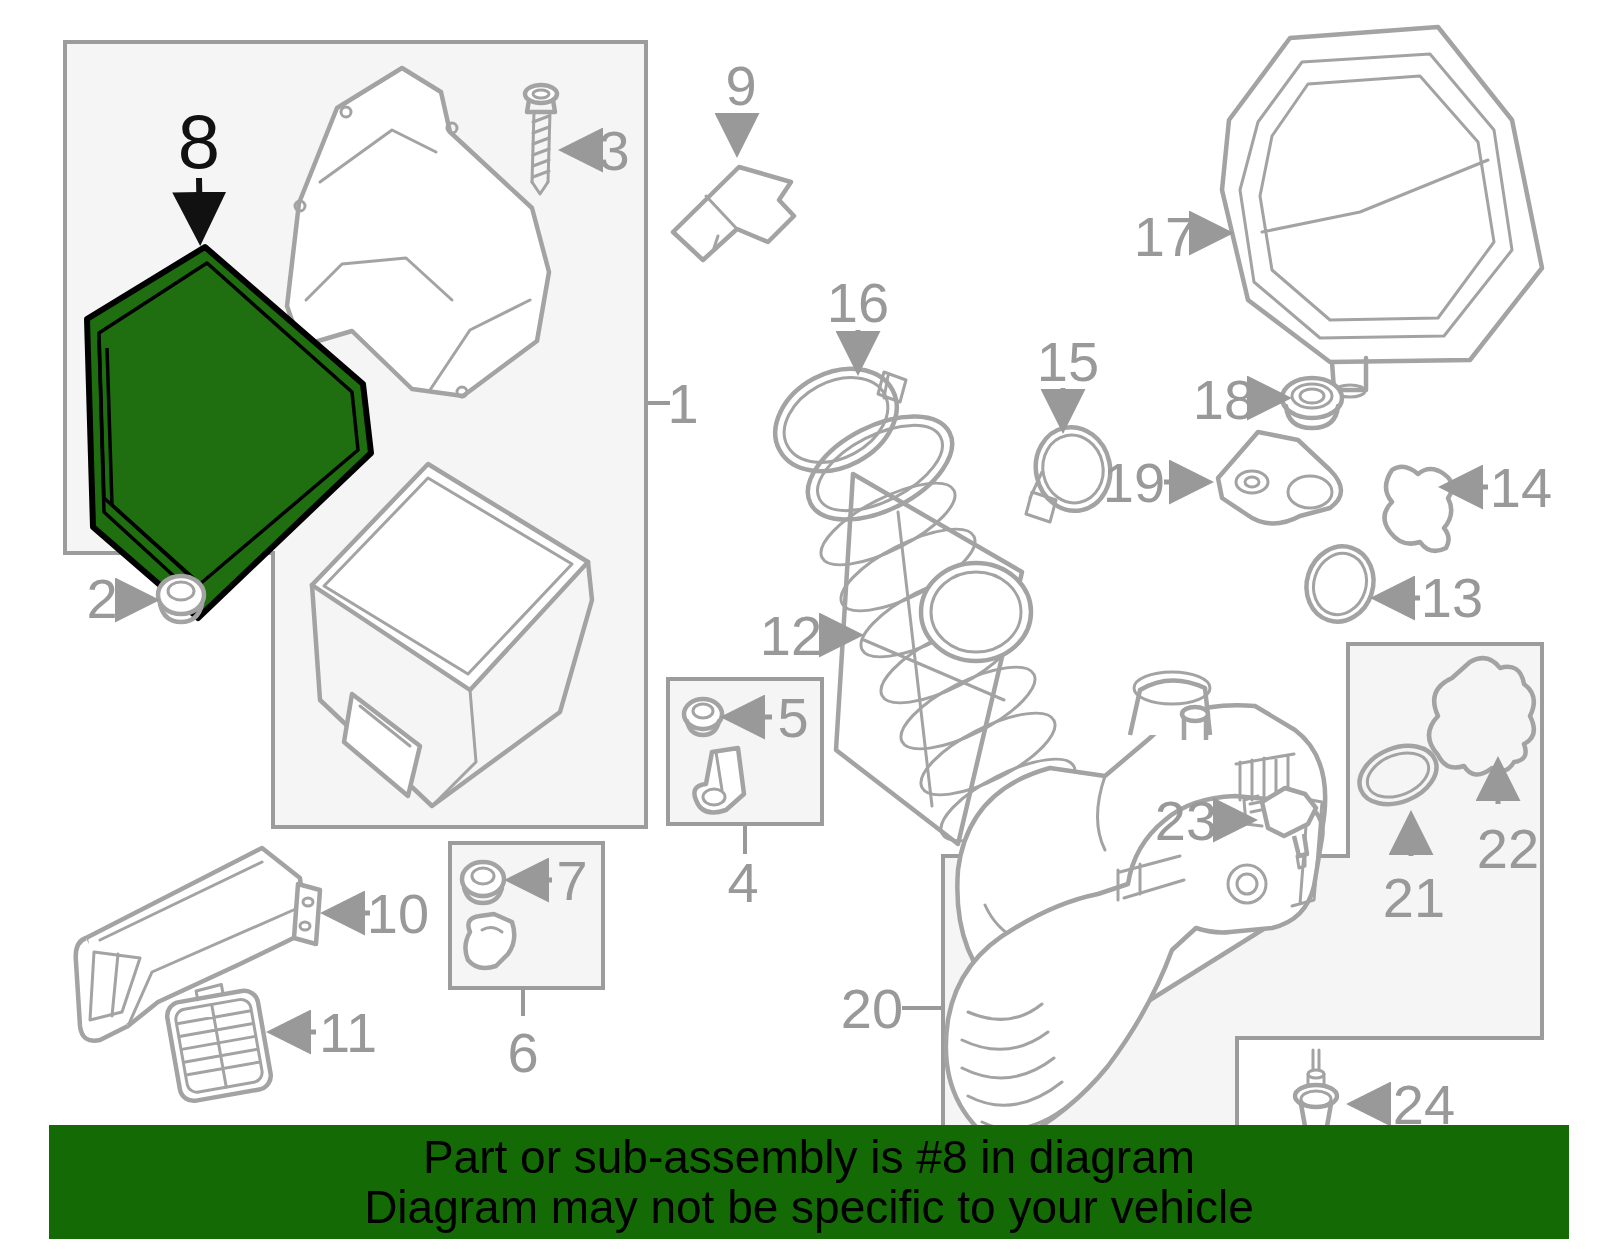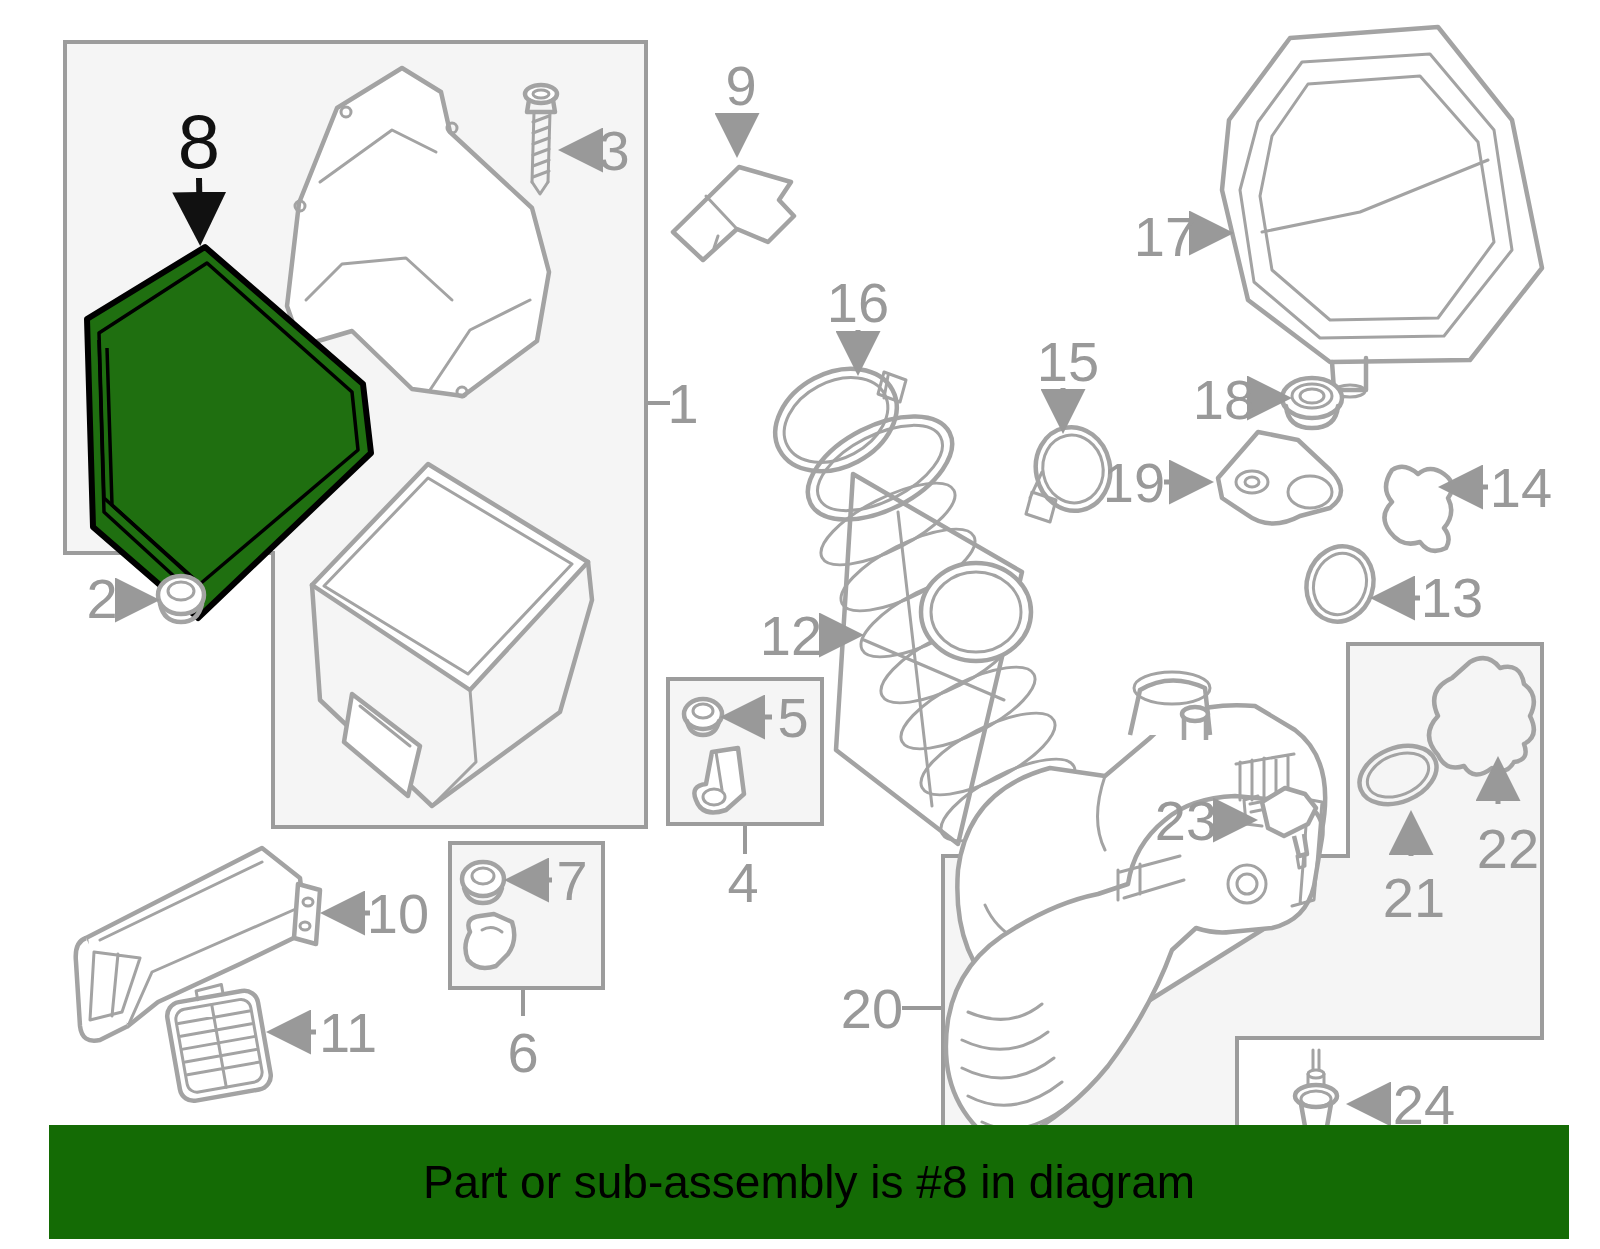--- a/index.html
+++ b/index.html
@@ -306,14 +306,15 @@
     <path class="arr" d="M1216,820 L1248,820" marker-end="url(#ah)"></path>
     <text class="callout" x="1186" y="840">23</text>
 
     <path class="arr" d="M1390,1104 L1356,1104" marker-end="url(#ah)"></path>
     <text class="callout" x="1424" y="1124">24</text>
   </g>
 </svg>
 
 <div class="banner">
   <div>Part or sub-assembly is #8 in diagram</div>
+  <div>Diagram may not be specific to your vehicle</div>
 </div>
 </div>
 
 </body></html>

